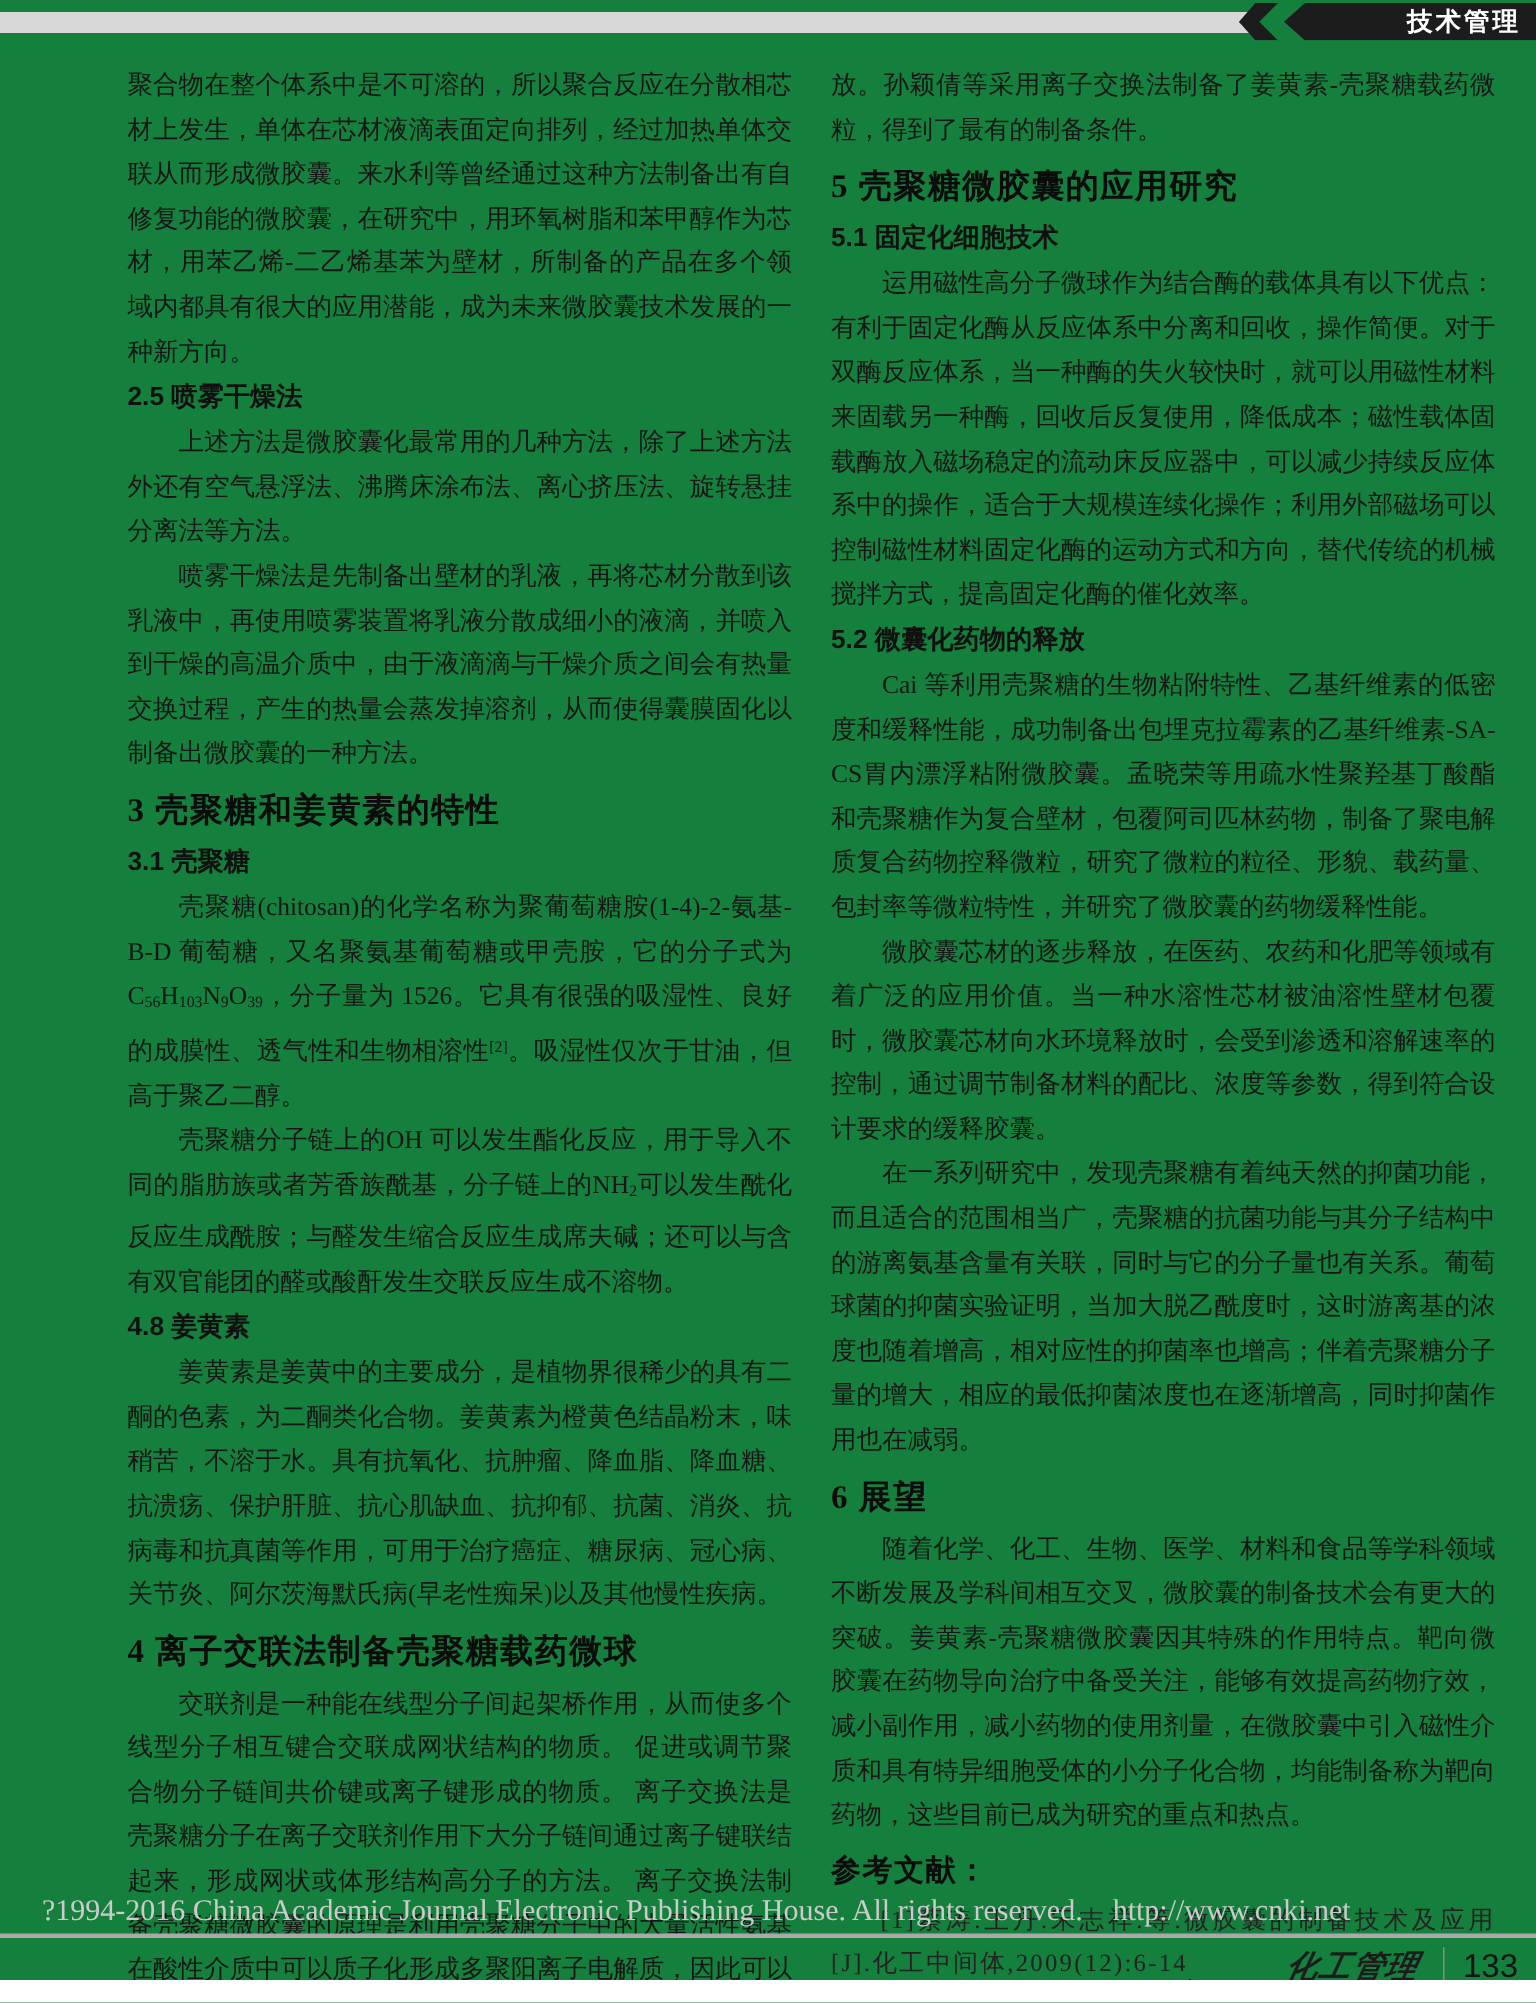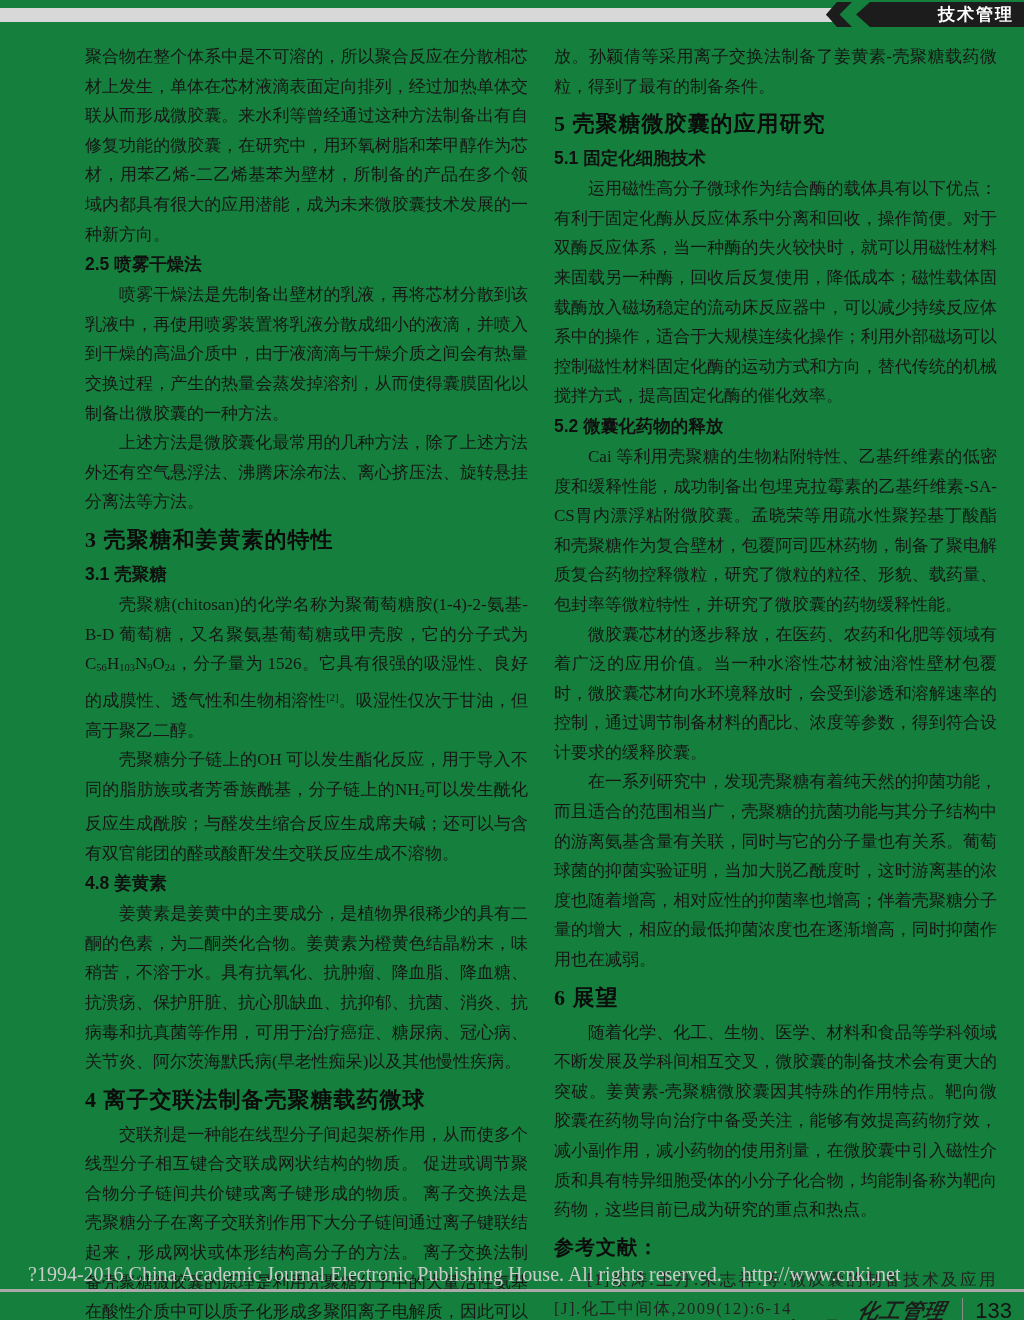--- a/index.html
+++ b/index.html
@@ -54,25 +54,25 @@
   <div class="header-bar"></div>
   <div class="header-chevron"></div>
   <div class="tag-banner">
     <span class="tag-label">技术管理</span>
   </div>
 
   <div class="columns">
     <div class="col" id="col-left">
         <div class="para cont">聚合物在整个体系中是不可溶的，所以聚合反应在分散相芯材上发生，单体在芯材液滴表面定向排列，经过加热单体交联从而形成微胶囊。来水利等曾经通过这种方法制备出有自修复功能的微胶囊，在研究中，用环氧树脂和苯甲醇作为芯材，用苯乙烯-二乙烯基苯为壁材，所制备的产品在多个领域内都具有很大的应用潜能，成为未来微胶囊技术发展的一种新方向。</div>
         <div class="sec-h2">2.5 喷雾干燥法</div>
+        <div class="para">上述方法是微胶囊化最常用的几种方法，除了上述方法外还有空气悬浮法、沸腾床涂布法、离心挤压法、旋转悬挂分离法等方法。</div>
         <div class="para">喷雾干燥法是先制备出壁材的乳液，再将芯材分散到该乳液中，再使用喷雾装置将乳液分散成细小的液滴，并喷入到干燥的高温介质中，由于液滴滴与干燥介质之间会有热量交换过程，产生的热量会蒸发掉溶剂，从而使得囊膜固化以制备出微胶囊的一种方法。</div>
-        <div class="para">上述方法是微胶囊化最常用的几种方法，除了上述方法外还有空气悬浮法、沸腾床涂布法、离心挤压法、旋转悬挂分离法等方法。</div>
         <div class="sec-h1">3 壳聚糖和姜黄素的特性</div>
         <div class="sec-h2">3.1 壳聚糖</div>
-        <div class="para"><span>壳聚糖(chitosan)的化学名称为聚葡萄糖胺(1-4)-2-氨基-B-D 葡萄糖，又名聚氨基葡萄糖或甲壳胺，它的分子式为C</span><span class="sub">56</span><span>H</span><span class="sub">103</span><span>N</span><span class="sub">9</span><span>O</span><span class="sub">24</span><span>，分子量为 1526。它具有很强的吸湿性、良好的成膜性、透气性和生物相溶性</span><span class="sup">[2]</span><span>。吸湿性仅次于甘油，但高于聚乙二醇。</span></div>
+        <div class="para"><span>壳聚糖(chitosan)的化学名称为聚葡萄糖胺(1-4)-2-氨基-B-D 葡萄糖，又名聚氨基葡萄糖或甲壳胺，它的分子式为C</span><span class="sub">56</span><span>H</span><span class="sub">103</span><span>N</span><span class="sub">9</span><span>O</span><span class="sub">39</span><span>，分子量为 1526。它具有很强的吸湿性、良好的成膜性、透气性和生物相溶性</span><span class="sup">[2]</span><span>。吸湿性仅次于甘油，但高于聚乙二醇。</span></div>
         <div class="para"><span>壳聚糖分子链上的OH 可以发生酯化反应，用于导入不同的脂肪族或者芳香族酰基，分子链上的NH</span><span class="sub">2</span><span>可以发生酰化反应生成酰胺；与醛发生缩合反应生成席夫碱；还可以与含有双官能团的醛或酸酐发生交联反应生成不溶物。</span></div>
         <div class="sec-h2">4.8 姜黄素</div>
         <div class="para">姜黄素是姜黄中的主要成分，是植物界很稀少的具有二酮的色素，为二酮类化合物。姜黄素为橙黄色结晶粉末，味稍苦，不溶于水。具有抗氧化、抗肿瘤、降血脂、降血糖、抗溃疡、保护肝脏、抗心肌缺血、抗抑郁、抗菌、消炎、抗病毒和抗真菌等作用，可用于治疗癌症、糖尿病、冠心病、关节炎、阿尔茨海默氏病(早老性痴呆)以及其他慢性疾病。</div>
         <div class="sec-h1">4 离子交联法制备壳聚糖载药微球</div>
         <div class="para">交联剂是一种能在线型分子间起架桥作用，从而使多个线型分子相互键合交联成网状结构的物质。 促进或调节聚合物分子链间共价键或离子键形成的物质。 离子交换法是壳聚糖分子在离子交联剂作用下大分子链间通过离子键联结起来，形成网状或体形结构高分子的方法。 离子交换法制备壳聚糖微胶囊的原理是利用壳聚糖分子中的大量活性氨基在酸性介质中可以质子化形成多聚阳离子电解质，因此可以利用壳聚糖分子的正电荷和其他负电性的分子的静电作用形成离子键来制备纳米粒。目前离子交联法常用的交联剂主要有聚谷氨酸、十二烷基硫酸钠及三聚磷酸盐(TPP)等。</div>
       </div>
     <div class="col" id="col-right">
         <div class="para cont">放。孙颖倩等采用离子交换法制备了姜黄素-壳聚糖载药微粒，得到了最有的制备条件。</div>
         <div class="sec-h1">5 壳聚糖微胶囊的应用研究</div>
         <div class="sec-h2">5.1 固定化细胞技术</div>

